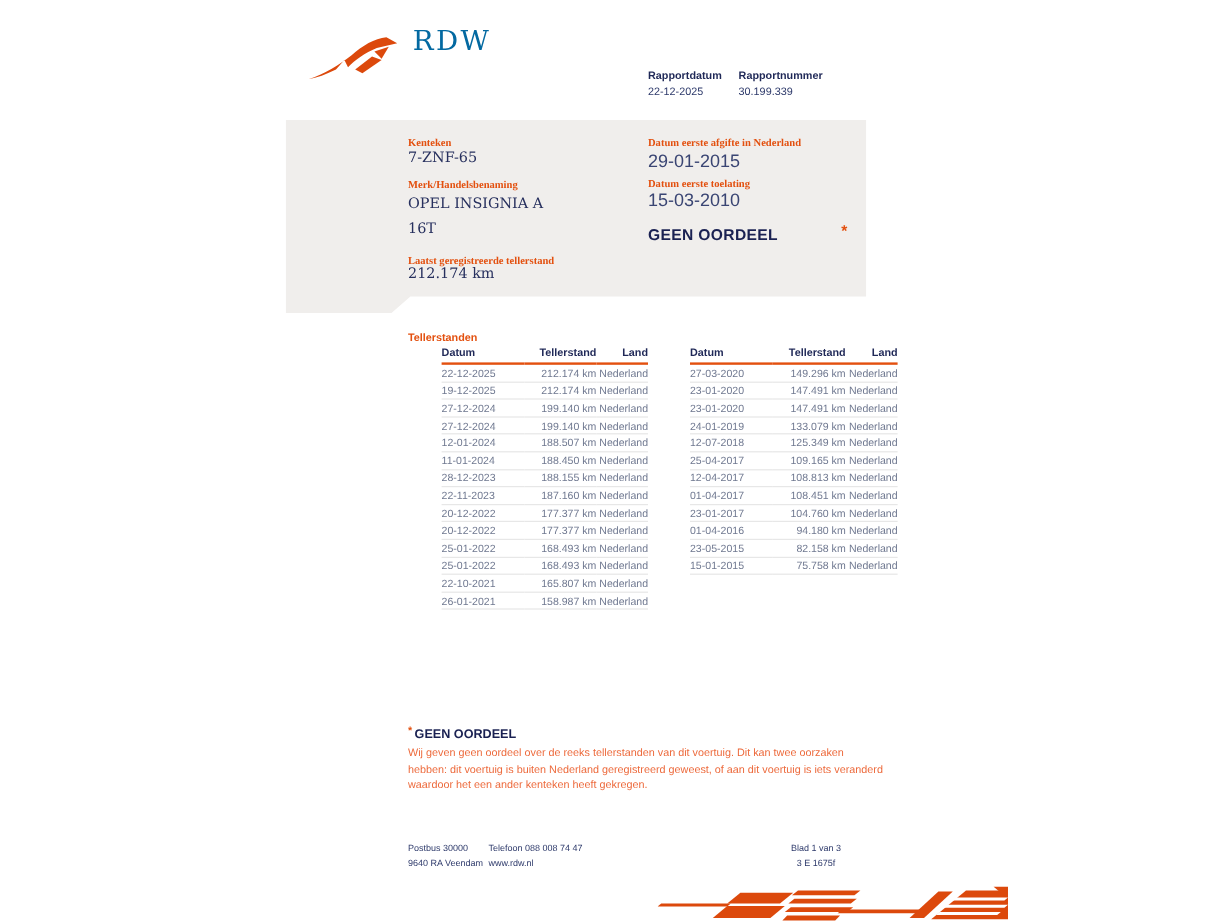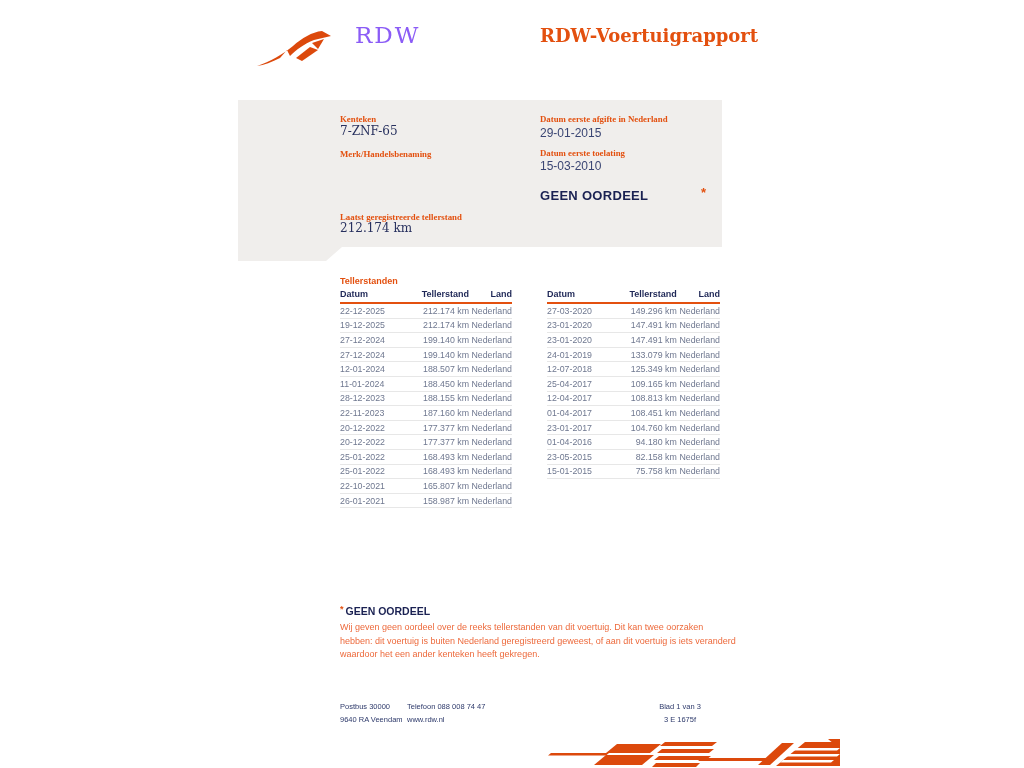--- a/index.html
+++ b/index.html
@@ -3,40 +3,40 @@
 <meta charset="utf-8">
 <style>
   html,body{margin:0;padding:0;background:#ffffff;}
   .page{
     position:relative;width:1024px;height:768px;background:#ffffff;
     overflow:hidden;font-family:"Liberation Sans",sans-serif;color:#1F2857;
   }
   .abs{position:absolute;}
 
   
-  .logo-text{left:355px;top:22px;font-family:"DejaVu Serif",serif;font-size:23px;
-    color:#8b5cf6;letter-spacing:2px;}
+  .logo-text{left:344px;top:22px;font-family:"DejaVu Serif",serif;font-size:23px;
+    color:#0369a1;letter-spacing:2px;}
   .report-title{left:540px;top:25px;font-family:"DejaVu Serif",serif;font-weight:bold;
     font-size:18px;color:#E3500F;}
   .meta{left:540px;top:58px;display:flex;gap:14px;}
   .meta .label{font-size:9px;font-weight:bold;color:#1F2857;}
   .meta .value{font-size:9px;color:#2E3A6B;margin-top:3px;}
 
   
   .panel{left:238px;top:100px;width:484px;height:161px;background:#F0EEEC;
     clip-path:polygon(0 0,484px 0,484px 147px,104px 147px,88px 161px,0 161px);}
   .olabel{font-size:8.8px;font-weight:bold;color:#E3500F;font-family:Liberation Serif, serif;}
   .serif-val{font-family:"DejaVu Serif",serif;font-size:12px;color:#27305E;}
-  .small-val{font-size:12px;color:#3A4573;}
+  .small-val{font-size:15px;color:#3A4573;}
   .oordeel{font-size:13px;font-weight:bold;color:#1A2152;letter-spacing:.3px;}
   .oordeel-star{color:#E3500F;font-size:13px;font-weight:bold;}
 
   
   .section-title{left:340px;top:276px;font-size:9px;font-weight:bold;color:#E3500F;}
-  .km-table{border-collapse:collapse;width:100%;font-size:8.8px;}
+  .km-table{border-collapse:collapse;width:100%;font-size:8.8px;margin-left:28px;}
   .km-table th{color:#1F2857;font-weight:bold;padding:0 0 3px 0;
     border-bottom:2px solid #E3500F;font-size:9px;}
   .km-table td{color:#6F7890;border-bottom:1px solid #E7E7E7;padding:0;height:13.6px;}
   .col-datum{text-align:left;width:40%;}
   .col-tellerstand{text-align:right;width:35%;}
   .col-land{text-align:right;width:25%;}
   .table-left{left:340px;top:289px;width:172px;}
   .table-right{left:547px;top:289px;width:173px;}
 
   
@@ -59,28 +59,38 @@
 
 <div class="page">
 
   <svg class="abs bird" width="80" height="44" viewBox="0 0 80 44">
     <path fill="#DC490C" d="M5 41 C 18 37, 31 29, 41 21 C 50 13, 60 7, 70 6 L 79 11 L 62 15 C 52 19, 44 25, 38 31 L 35 25 L 28 33 C 20 37, 12 40, 5 41 Z"></path>
     <path fill="#DC490C" d="M44 33 L 58 22 L 66 25 L 50 36 Z"></path>
     <path fill="#DC490C" d="M60 18 L 72 14 L 66 24 Z"></path>
   </svg>
   <div class="abs logo-text">RDW</div>
 
-  <div class="abs report-title">RDW-Voertuigrapport</div>
-
+
+  <div class="abs meta">
+    <div>
+      <div class="label">Rapportdatum</div>
+      <div class="value">22-12-2025</div>
+    </div>
+    <div>
+      <div class="label">Rapportnummer</div>
+      <div class="value">30.199.339</div>
+    </div>
+  </div>
 
   <div class="abs panel">
     <div class="abs olabel" style="left:102px;top:14px;">Kenteken</div>
     <div class="abs serif-val" style="left:102px;top:24px;">7-ZNF-65</div>
 
     <div class="abs olabel" style="left:102px;top:49px;">Merk/Handelsbenaming</div>
+    <div class="abs serif-val" style="left:102px;top:59px;width:125px;line-height:21px;">OPEL INSIGNIA A 16T</div>
 
     <div class="abs olabel" style="left:102px;top:112px;">Laatst geregistreerde tellerstand</div>
     <div class="abs serif-val" style="left:102px;top:121px;">212.174 km</div>
 
     <div class="abs olabel" style="left:302px;top:14px;">Datum eerste afgifte in Nederland</div>
     <div class="abs small-val" style="left:302px;top:26px;">29-01-2015</div>
 
     <div class="abs olabel" style="left:302px;top:48px;">Datum eerste toelating</div>
     <div class="abs small-val" style="left:302px;top:59px;">15-03-2010</div>
 

